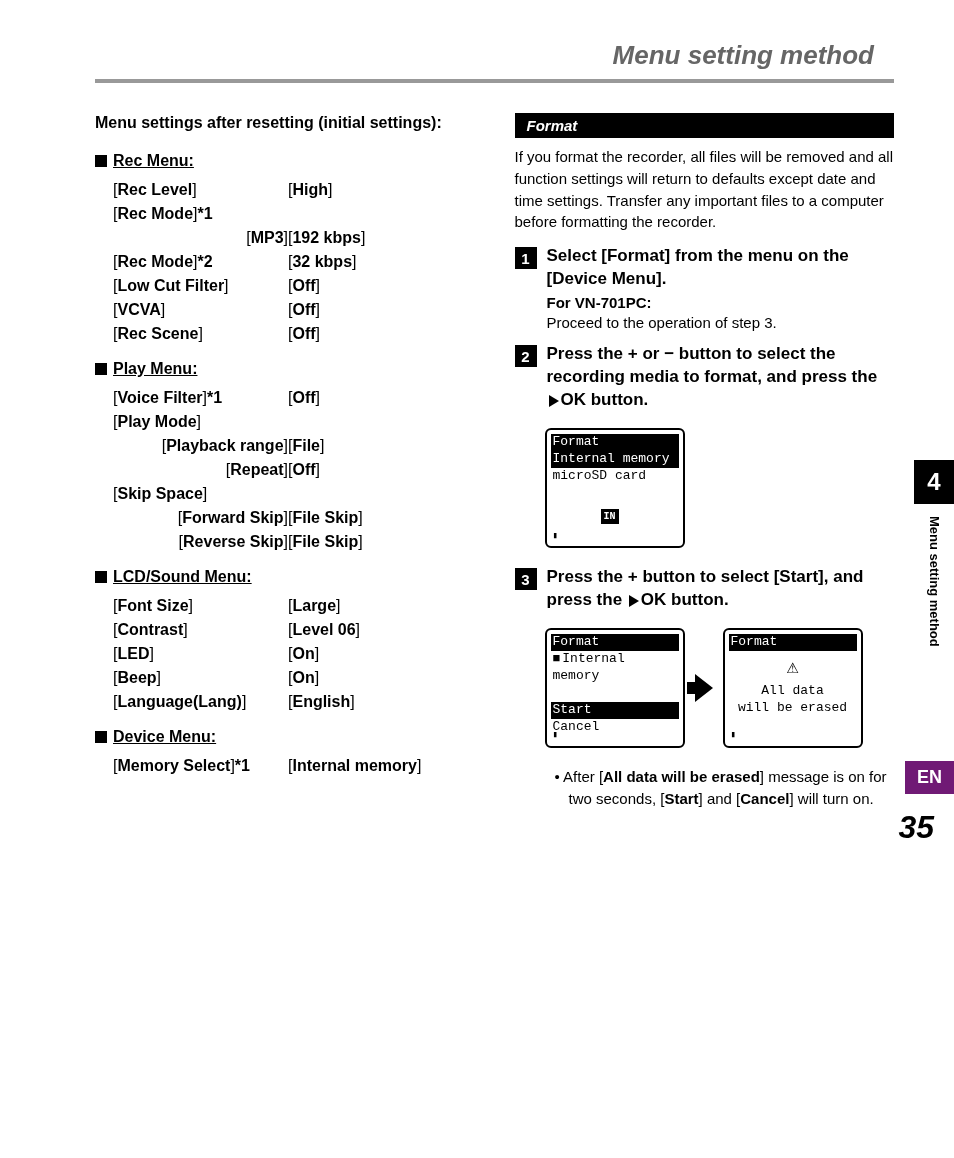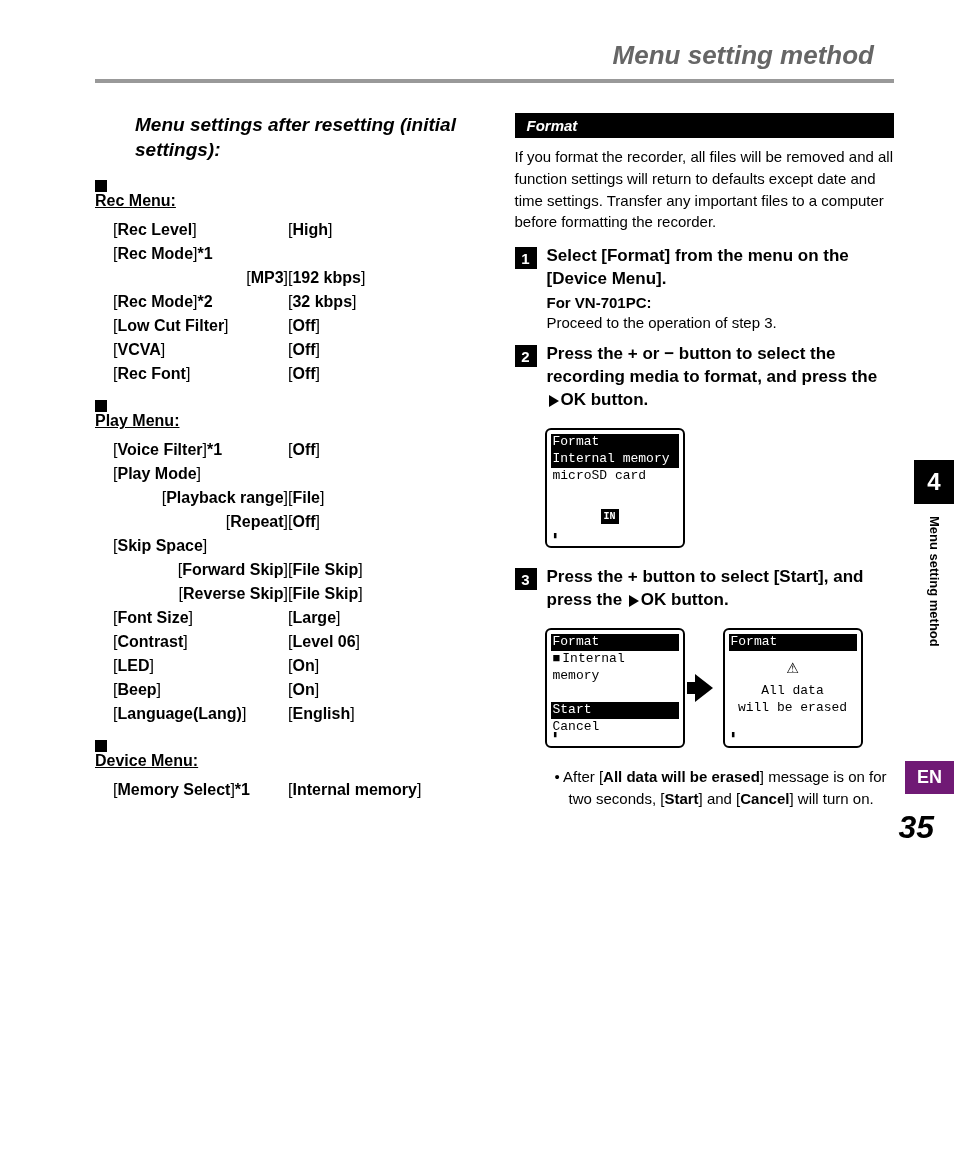--- a/index.html
+++ b/index.html
@@ -30,35 +30,32 @@
     margin: 0 0 30px 0;
   }
   .columns {
     display: flex;
     gap: 40px;
   }
   .col {
     flex: 1;
   }
   .section-heading {
-    font-size: 19px;
-    font-weight: bold;
-    font-style: italic;
+    font-size: 16px;
+    font-weight: bold;
     margin-bottom: 18px;
     line-height: 1.3;
-    margin-left: 40px;
   }
   .menu-heading {
     font-size: 16px;
     font-weight: bold;
     text-decoration: underline;
     margin: 14px 0 8px 0;
     display: flex;
-    align-items: flex-start;
-    flex-direction: column;
+    align-items: center;
   }
   .menu-heading .sq {
     display: inline-block;
     width: 12px;
     height: 12px;
     background: #000;
     margin-right: 6px;
   }
   .setting-row {
     display: flex;
@@ -286,21 +283,21 @@
         </div>
       <div class="setting-row">
           <span class="setting-label">[<b>Low Cut Filter</b>]</span>
           <span class="setting-value">[<b>Off</b>]</span>
         </div>
       <div class="setting-row">
           <span class="setting-label">[<b>VCVA</b>]</span>
           <span class="setting-value">[<b>Off</b>]</span>
         </div>
       <div class="setting-row">
-          <span class="setting-label">[<b>Rec Font</b>]</span>
+          <span class="setting-label">[<b>Rec Scene</b>]</span>
           <span class="setting-value">[<b>Off</b>]</span>
         </div>
 
       <div class="menu-heading">
           <span class="sq"></span>
           <span>Play Menu:</span>
         </div>
       <div class="setting-row">
           <span class="setting-label">[<b>Voice Filter</b>]<b>*1</b></span>
           <span class="setting-value">[<b>Off</b>]</span>
@@ -321,20 +318,24 @@
         </div>
       <div class="setting-row">
           <span class="setting-sub">[<b>Forward Skip</b>]</span>
           <span class="setting-value">[<b>File Skip</b>]</span>
         </div>
       <div class="setting-row">
           <span class="setting-sub">[<b>Reverse Skip</b>]</span>
           <span class="setting-value">[<b>File Skip</b>]</span>
         </div>
 
+      <div class="menu-heading">
+          <span class="sq"></span>
+          <span>LCD/Sound Menu:</span>
+        </div>
       <div class="setting-row">
           <span class="setting-label">[<b>Font Size</b>]</span>
           <span class="setting-value">[<b>Large</b>]</span>
         </div>
       <div class="setting-row">
           <span class="setting-label">[<b>Contrast</b>]</span>
           <span class="setting-value">[<b>Level 06</b>]</span>
         </div>
       <div class="setting-row">
           <span class="setting-label">[<b>LED</b>]</span>

